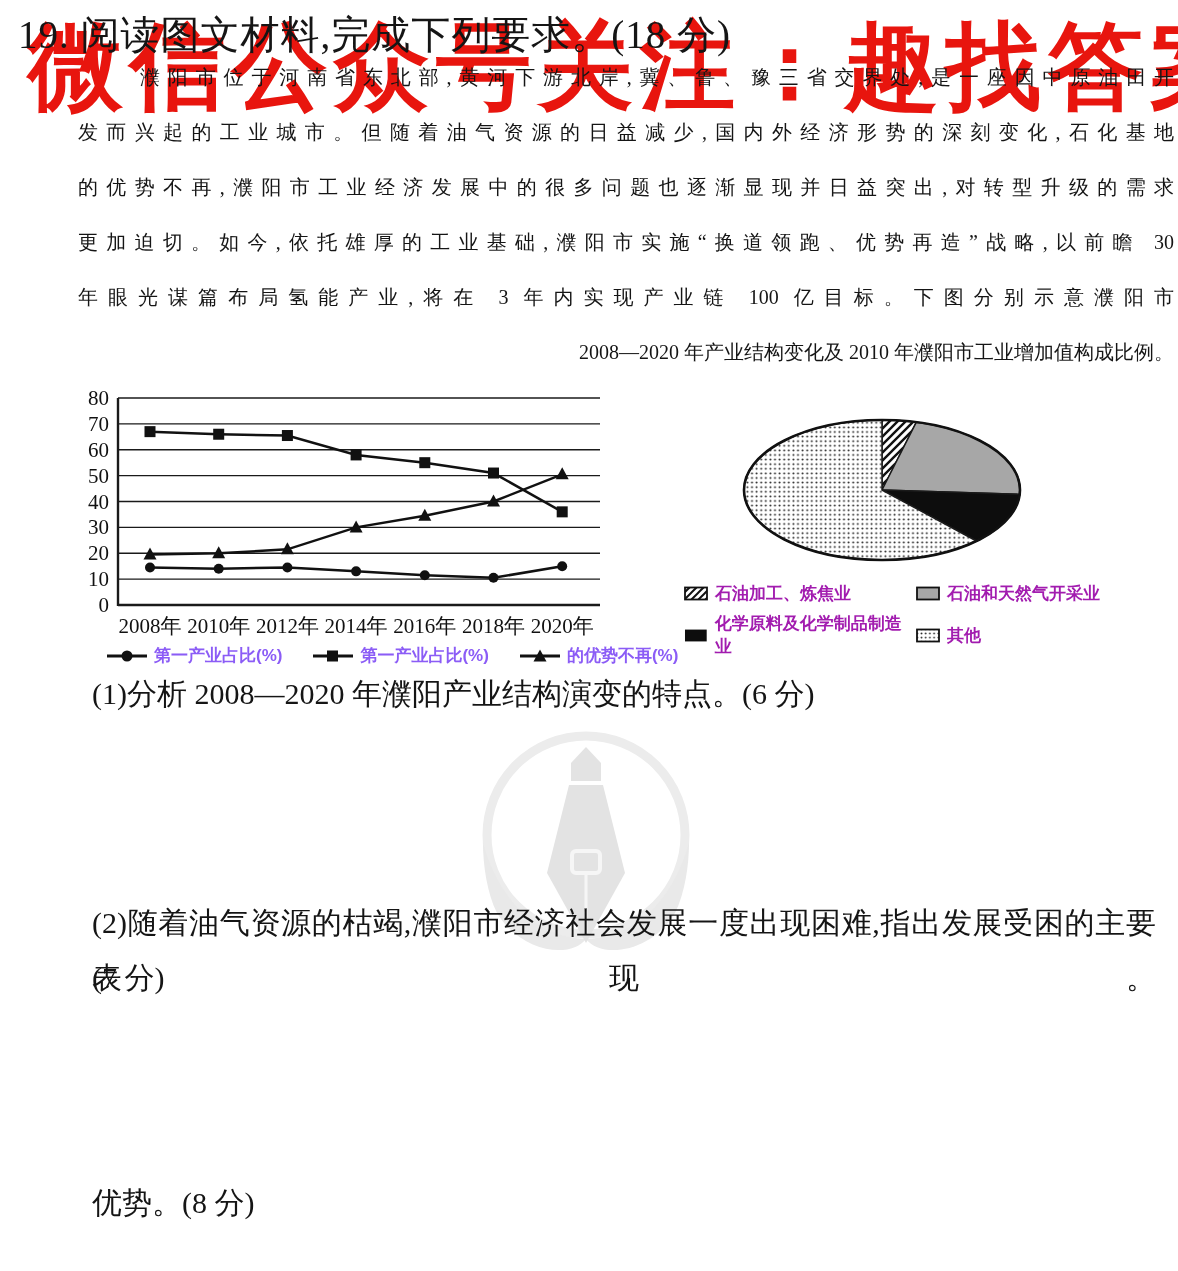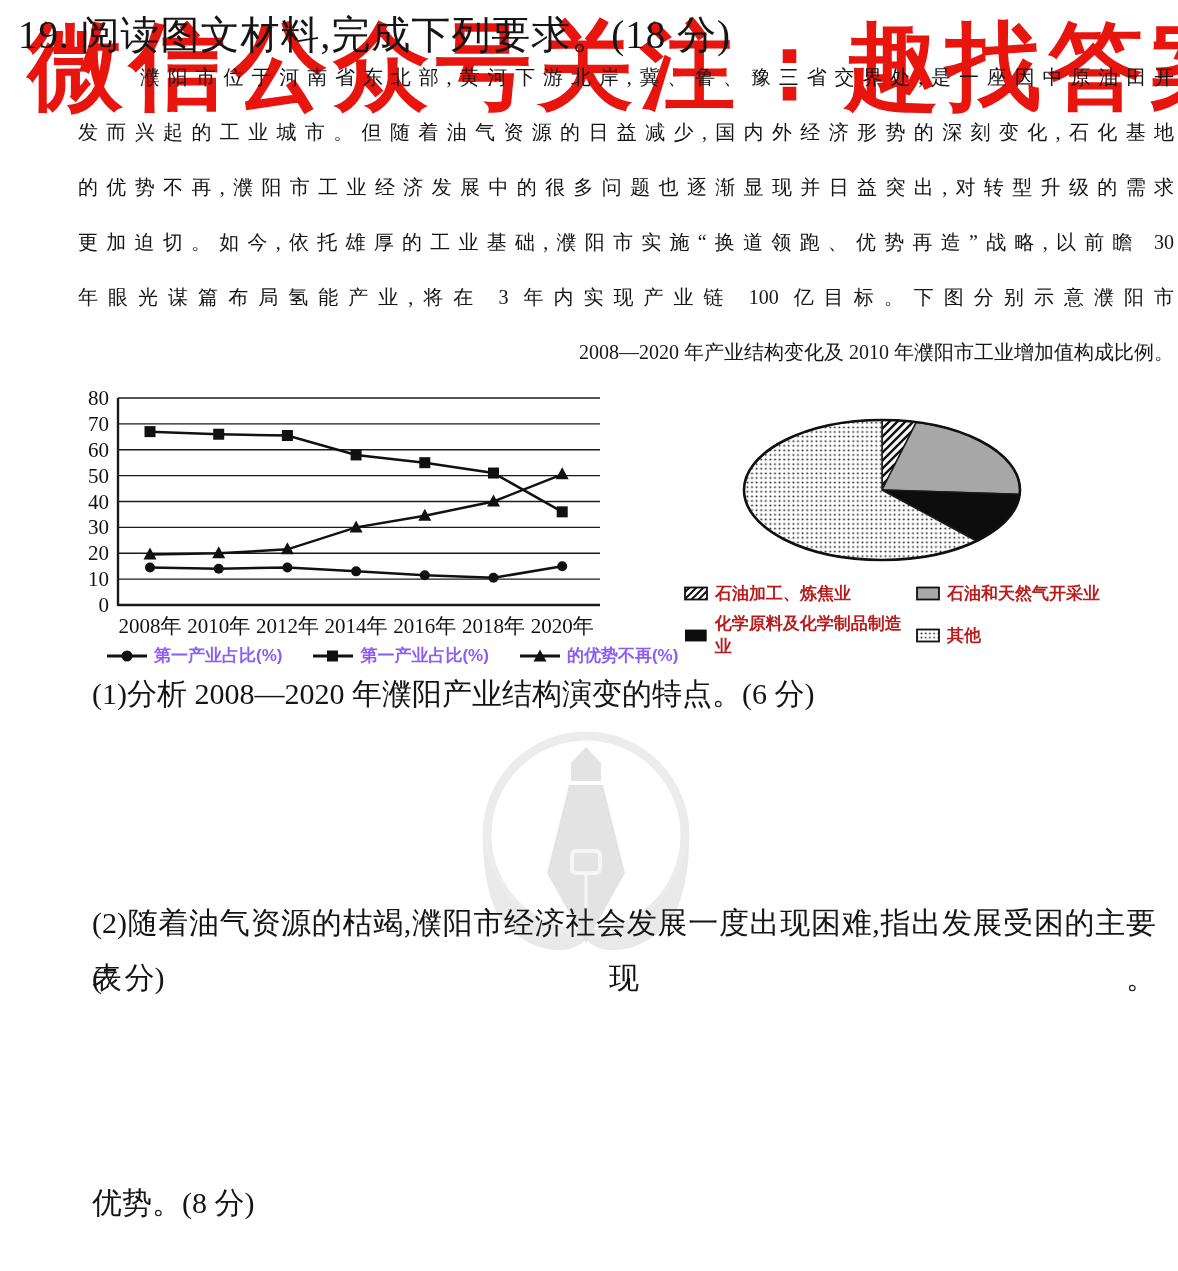--- a/index.html
+++ b/index.html
@@ -37,21 +37,21 @@
   .line-legend{
     left:106px;top:644px;z-index:3;display:flex;gap:30px;align-items:center;
     font-family:"Liberation Sans","DejaVu Sans",sans-serif;
     font-weight:bold;font-size:17px;color:#8b5cf6;
   }
   .line-legend-item{display:flex;align-items:center;gap:6px;}
   .pie-legend{
     left:684px;top:582px;z-index:3;width:480px;
     display:grid;grid-template-columns:232px auto;row-gap:7px;
     font-family:"Liberation Sans","DejaVu Sans",sans-serif;
-    font-weight:bold;font-size:17px;color:#b91c1c;
+    font-weight:bold;font-size:17px;color:#a21caf;
   }
   .pie-legend-item{display:flex;align-items:center;gap:7px;}
   #logo-wm{left:473px;top:725px;z-index:0;}
 </style>
 </head>
 <body>
 
 <div class="abs q-title">19. 阅读图文材料,完成下列要求。(18 分)</div>
 
 <div class="abs red-wm" style="color:#e8150e;">微信公众号关注：趣找答案</div>

